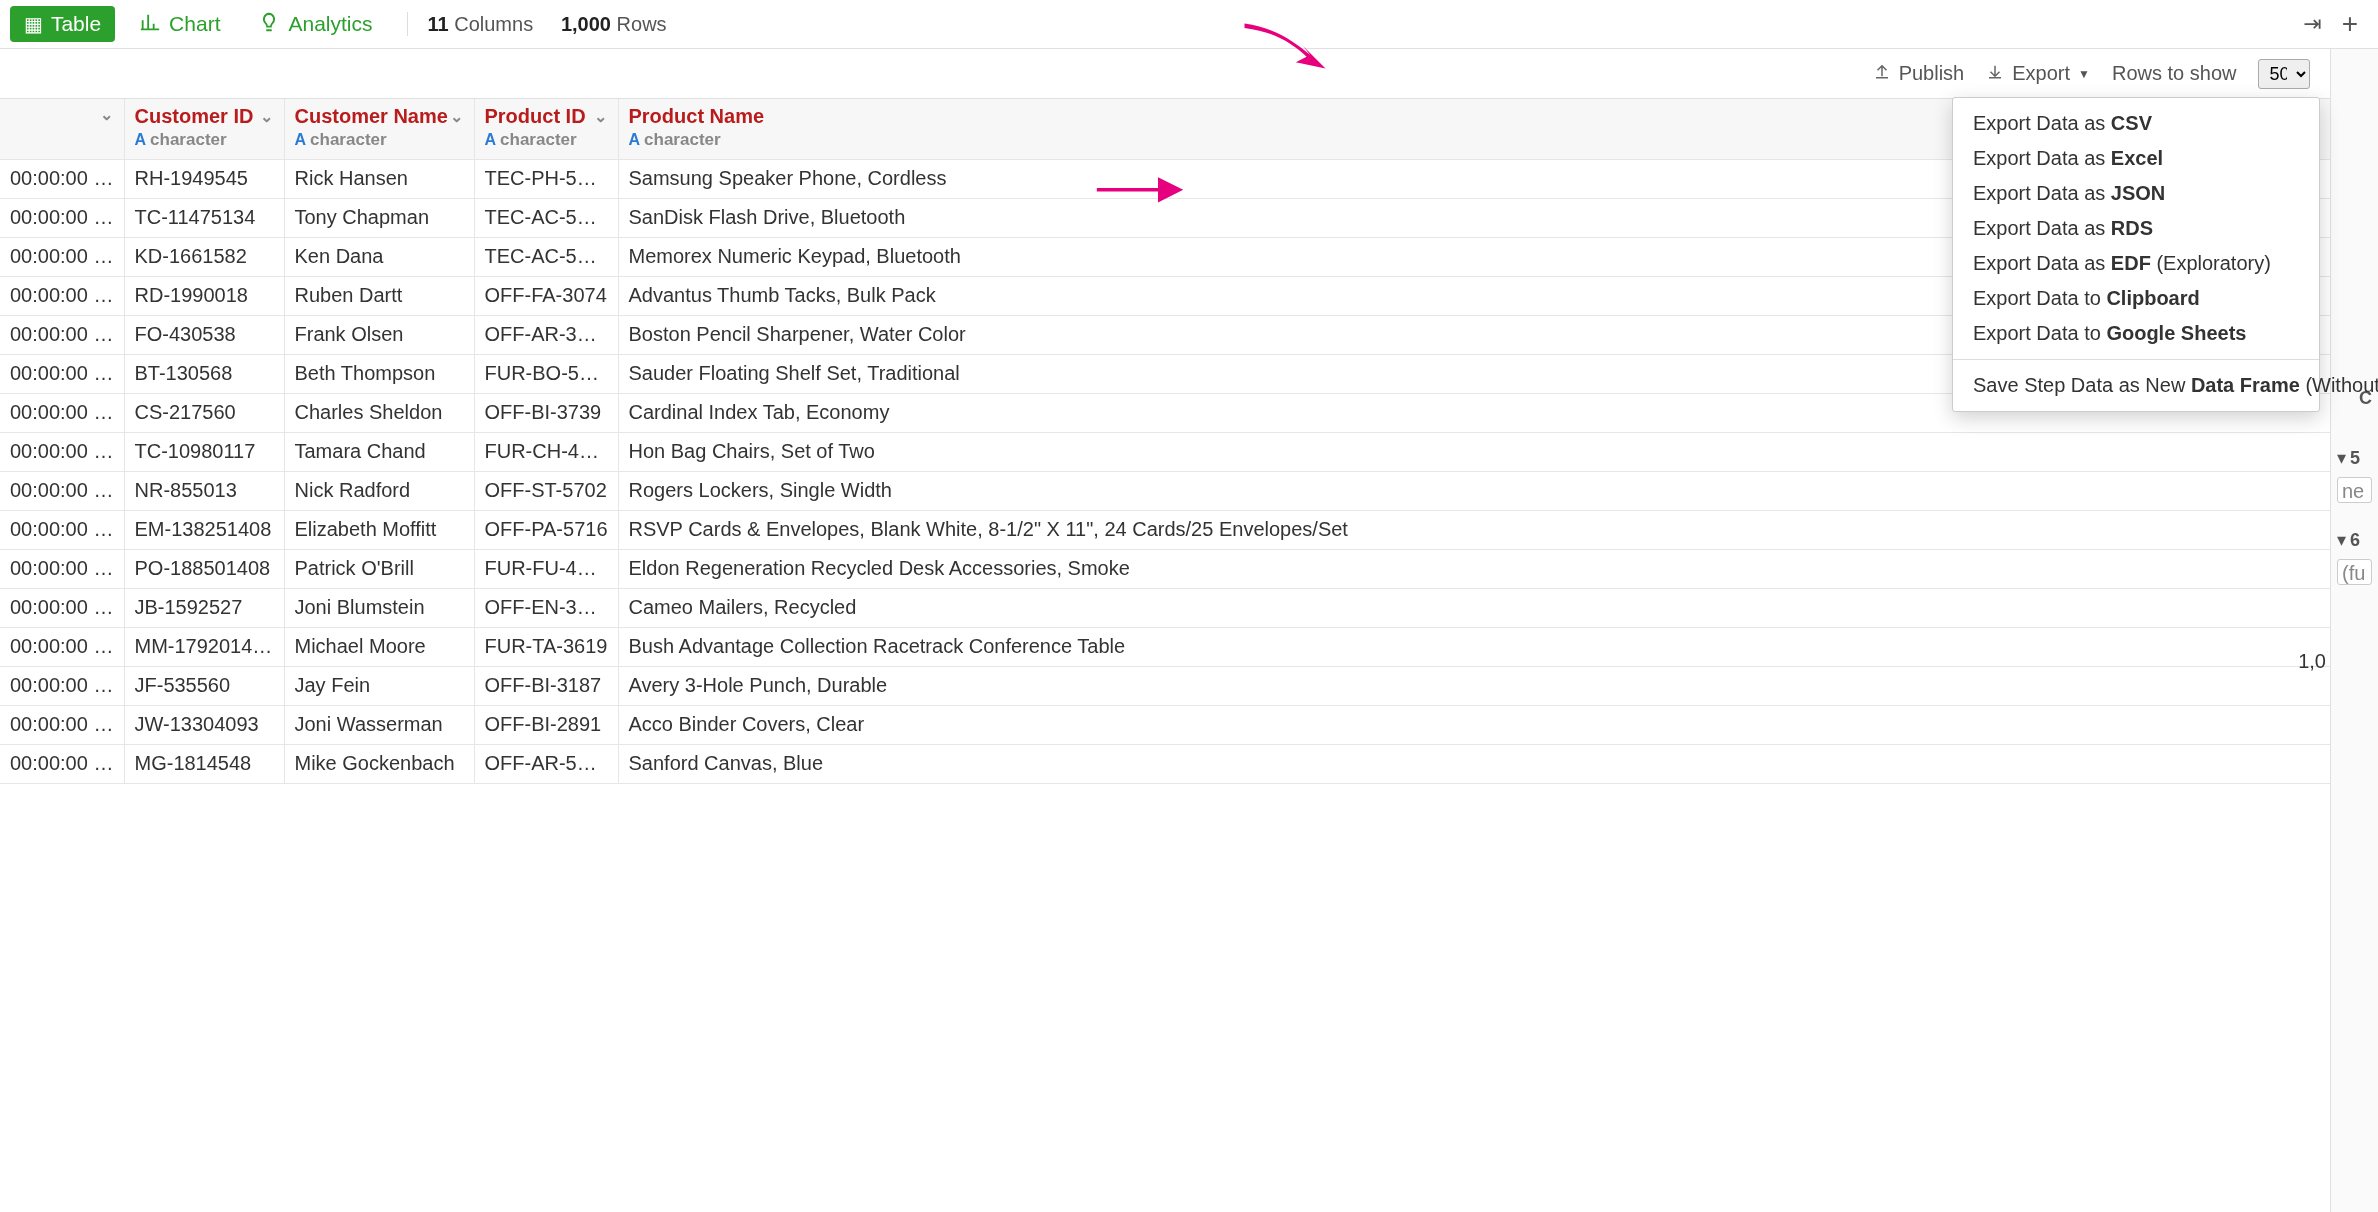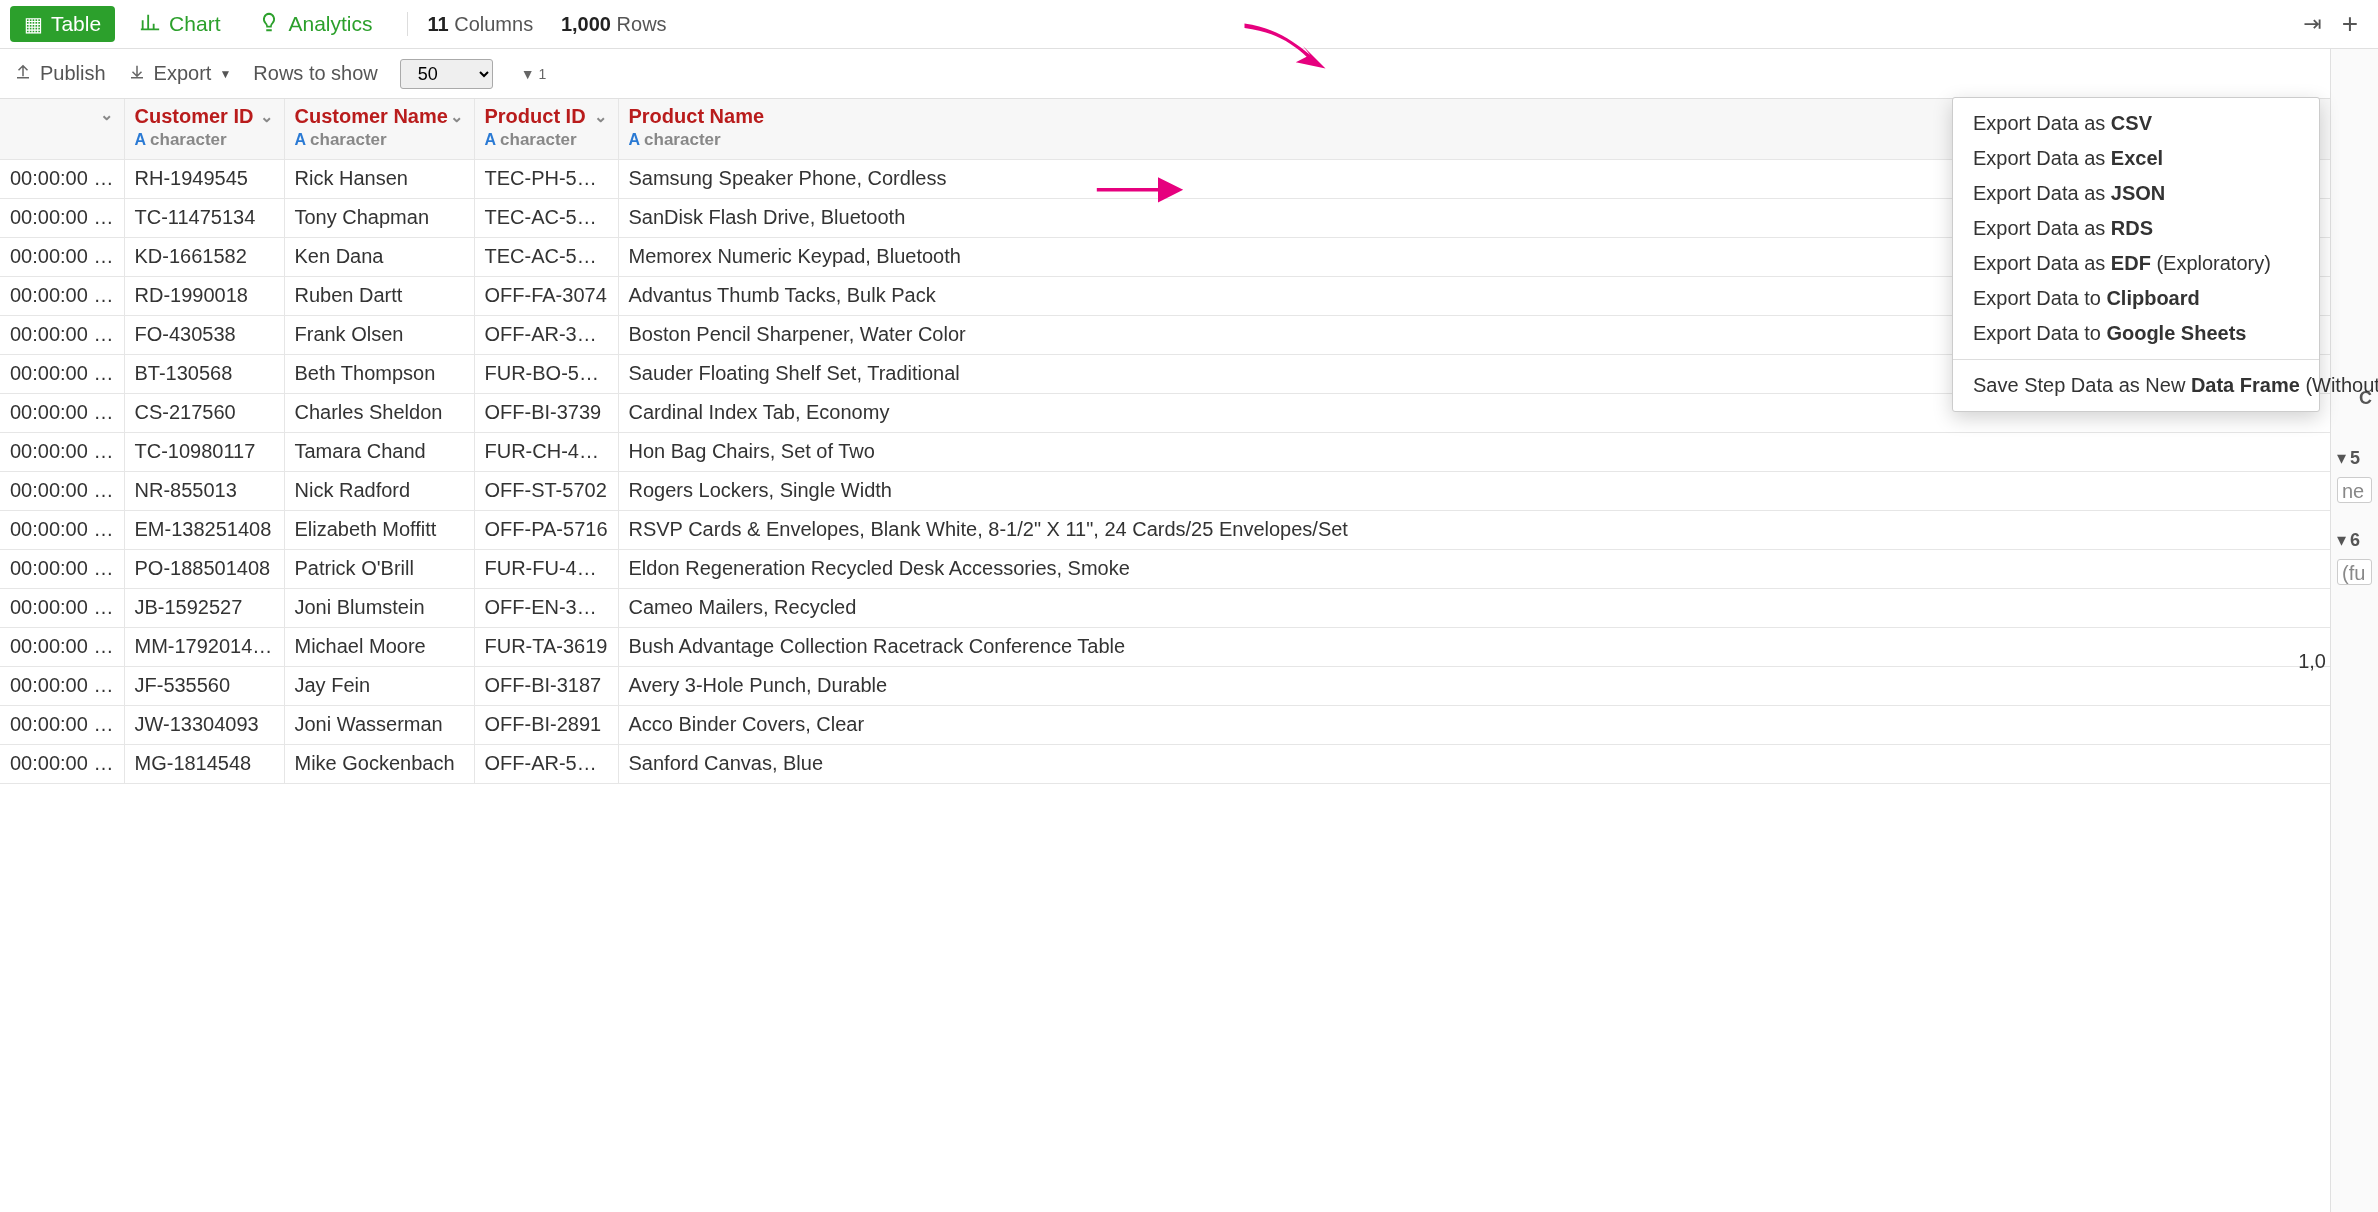--- a/index.html
+++ b/index.html
@@ -9,25 +9,25 @@
 .view-tab { display: flex; align-items: center; gap: 8px; padding: 6px 14px; border-radius: 4px; font-size: 21px; cursor: pointer; }
 .view-tab.active { background: #2ca02c; color: #fff; }
 .view-tab.inactive { color: #2ca02c; }
 .tab-icon { font-size: 20px; }
 .divider-v { width: 1px; height: 24px; background: #ddd; margin: 0 20px; }
 .stats { color: #555; font-size: 20px; }
 .stats b { color: #222; }
 .top-spacer { flex: 1; }
 .top-right-icon { color: #555; font-size: 22px; margin: 0 10px; cursor: pointer; }
 
-.actions-bar { display: flex; align-items: center; height: 50px; border-bottom: 1px solid #e0e0e0; padding: 0 14px; gap: 22px; }
+.actions-bar { display: flex; align-items: center; height: 50px; border-bottom: 1px solid #e0e0e0; padding: 0 14px; justify-content: flex-end; gap: 22px; }
 .action-btn { display: flex; align-items: center; gap: 8px; color: #555; font-size: 20px; cursor: pointer; }
 .action-btn .ic { font-size: 18px; }
 .caret-down { font-size: 12px; }
-.rows-select { border: 1px solid #aaa; border-radius: 3px; padding: 2px 13px; font-size: 18px; width: 93px; height: 30px; }
+.rows-select { border: 1px solid #aaa; border-radius: 3px; padding: 2px 6px; font-size: 18px; width: 52px; height: 30px; }
 .right-edge-caret { color: #666; font-size: 14px; margin-left: 6px; }
 
 .table-wrap { position: relative; }
 table { border-collapse: collapse; width: 100%; table-layout: fixed; }
 th, td { text-align: left; border-bottom: 1px solid #e6e6e6; border-right: 1px solid #e6e6e6; padding: 6px 10px; white-space: nowrap; overflow: hidden; text-overflow: ellipsis; }
 thead th { background: #f7f7f7; height: 60px; vertical-align: top; padding-top: 6px; }
 .th-inner { display: flex; flex-direction: column; gap: 2px; }
 .th-row1 { display: flex; align-items: center; justify-content: space-between; }
 .th-name { font-weight: 600; color: #b91c1c; font-size: 20px; }
 .th-chevron { color: #888; font-size: 16px; }

